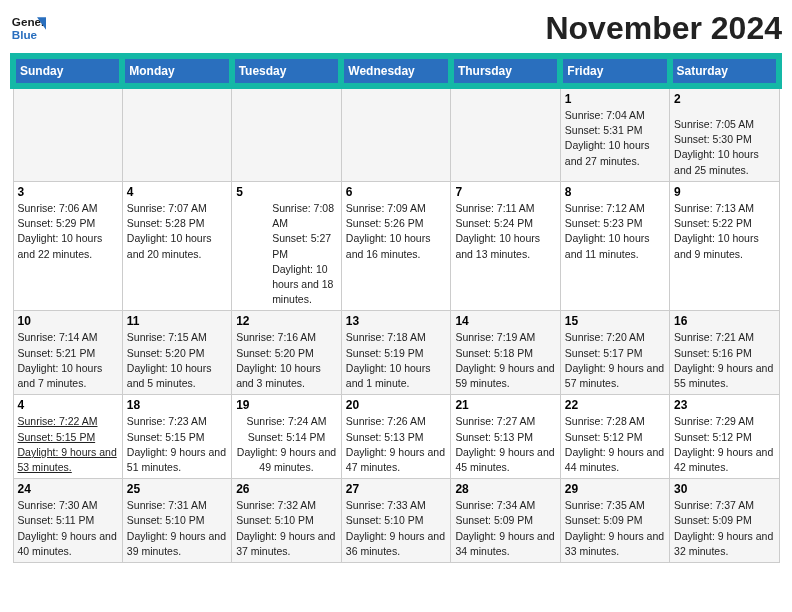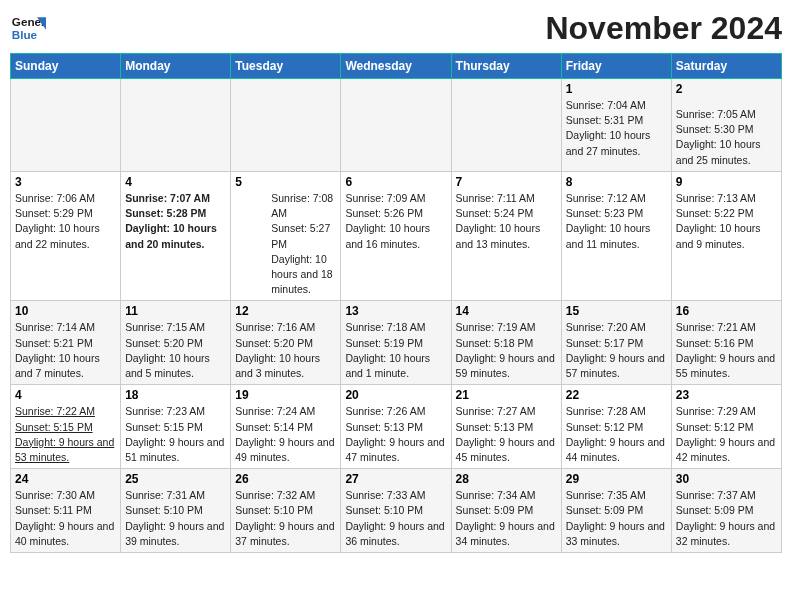--- a/index.html
+++ b/index.html
@@ -42,21 +42,21 @@
       width: 100%;
       border-collapse: collapse;
       font-size: 11px;
     }
     .calendar thead th {
       background-color: #2a6fbe;
       color: #fff;
       padding: 5px 4px;
       text-align: left;
       font-size: 12px;
-      border: 1px solid #14b8a6;
+      border: 6px solid #14b8a6;
     }
     .calendar tbody td {
       border: 1px solid #ccc;
       vertical-align: top;
       padding: 3px 4px;
       width: 110px;
       min-height: 80px;
       background: #fff;
     }
     .calendar tbody tr:nth-child(odd) td {
@@ -133,21 +133,21 @@
       </tr>
       <tr>
         <td>
           <span class="day-num">3</span>
           <div class="day-info" style="white-space: pre-line;">Sunrise: 7:06 AM
 Sunset: 5:29 PM
 Daylight: 10 hours and 22 minutes.</div>
         </td>
         <td>
           <span class="day-num">4</span>
-          <div class="day-info" style="white-space: pre-line; font-weight: bold;">Sunrise: 7:07 AM
+          <div class="day-info" style="white-space: pre-line;">Sunrise: 7:07 AM
 Sunset: 5:28 PM
 Daylight: 10 hours and 20 minutes.</div>
         </td>
         <td>
           <span class="day-num">5</span>
           <div class="day-info" style="white-space: pre-line; margin-left: 36px;">Sunrise: 7:08 AM
 Sunset: 5:27 PM
 Daylight: 10 hours and 18 minutes.</div>
         </td>
         <td>
@@ -227,21 +227,21 @@
 Daylight: 9 hours and 53 minutes.</div>
         </td>
         <td>
           <span class="day-num">18</span>
           <div class="day-info" style="white-space: pre-line;">Sunrise: 7:23 AM
 Sunset: 5:15 PM
 Daylight: 9 hours and 51 minutes.</div>
         </td>
         <td>
           <span class="day-num">19</span>
-          <div class="day-info" style="white-space: pre-line;">Sunrise: 7:24 AM
+          <div class="day-info" style="white-space: pre-line; text-align: center;">Sunrise: 7:24 AM
 Sunset: 5:14 PM
 Daylight: 9 hours and 49 minutes.</div>
         </td>
         <td>
           <span class="day-num">20</span>
           <div class="day-info" style="white-space: pre-line;">Sunrise: 7:26 AM
 Sunset: 5:13 PM
 Daylight: 9 hours and 47 minutes.</div>
         </td>
         <td>

